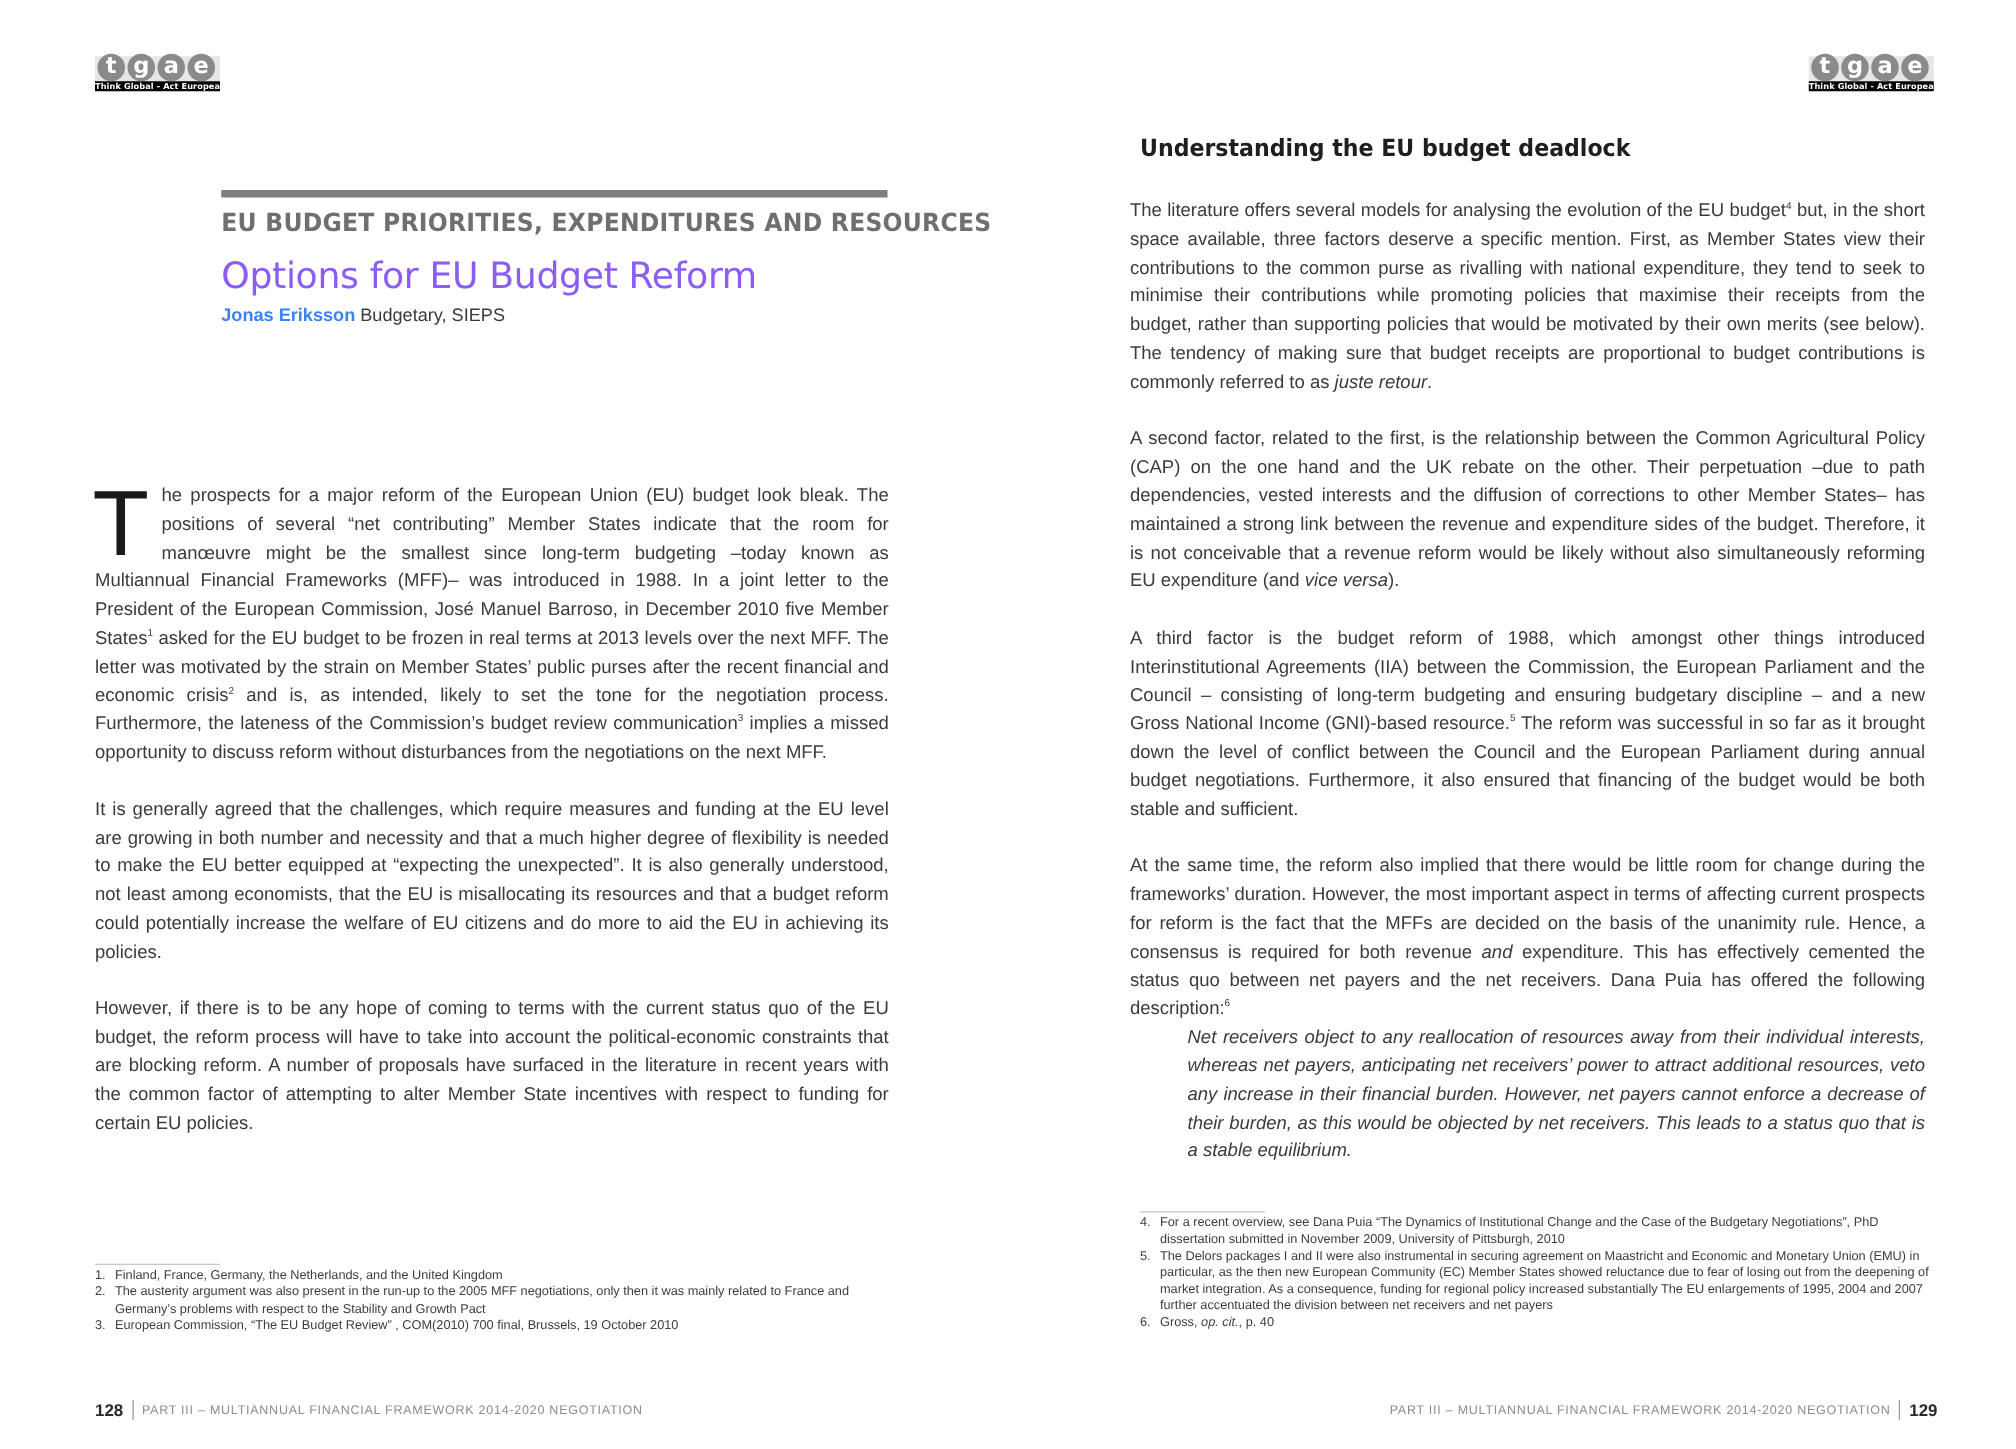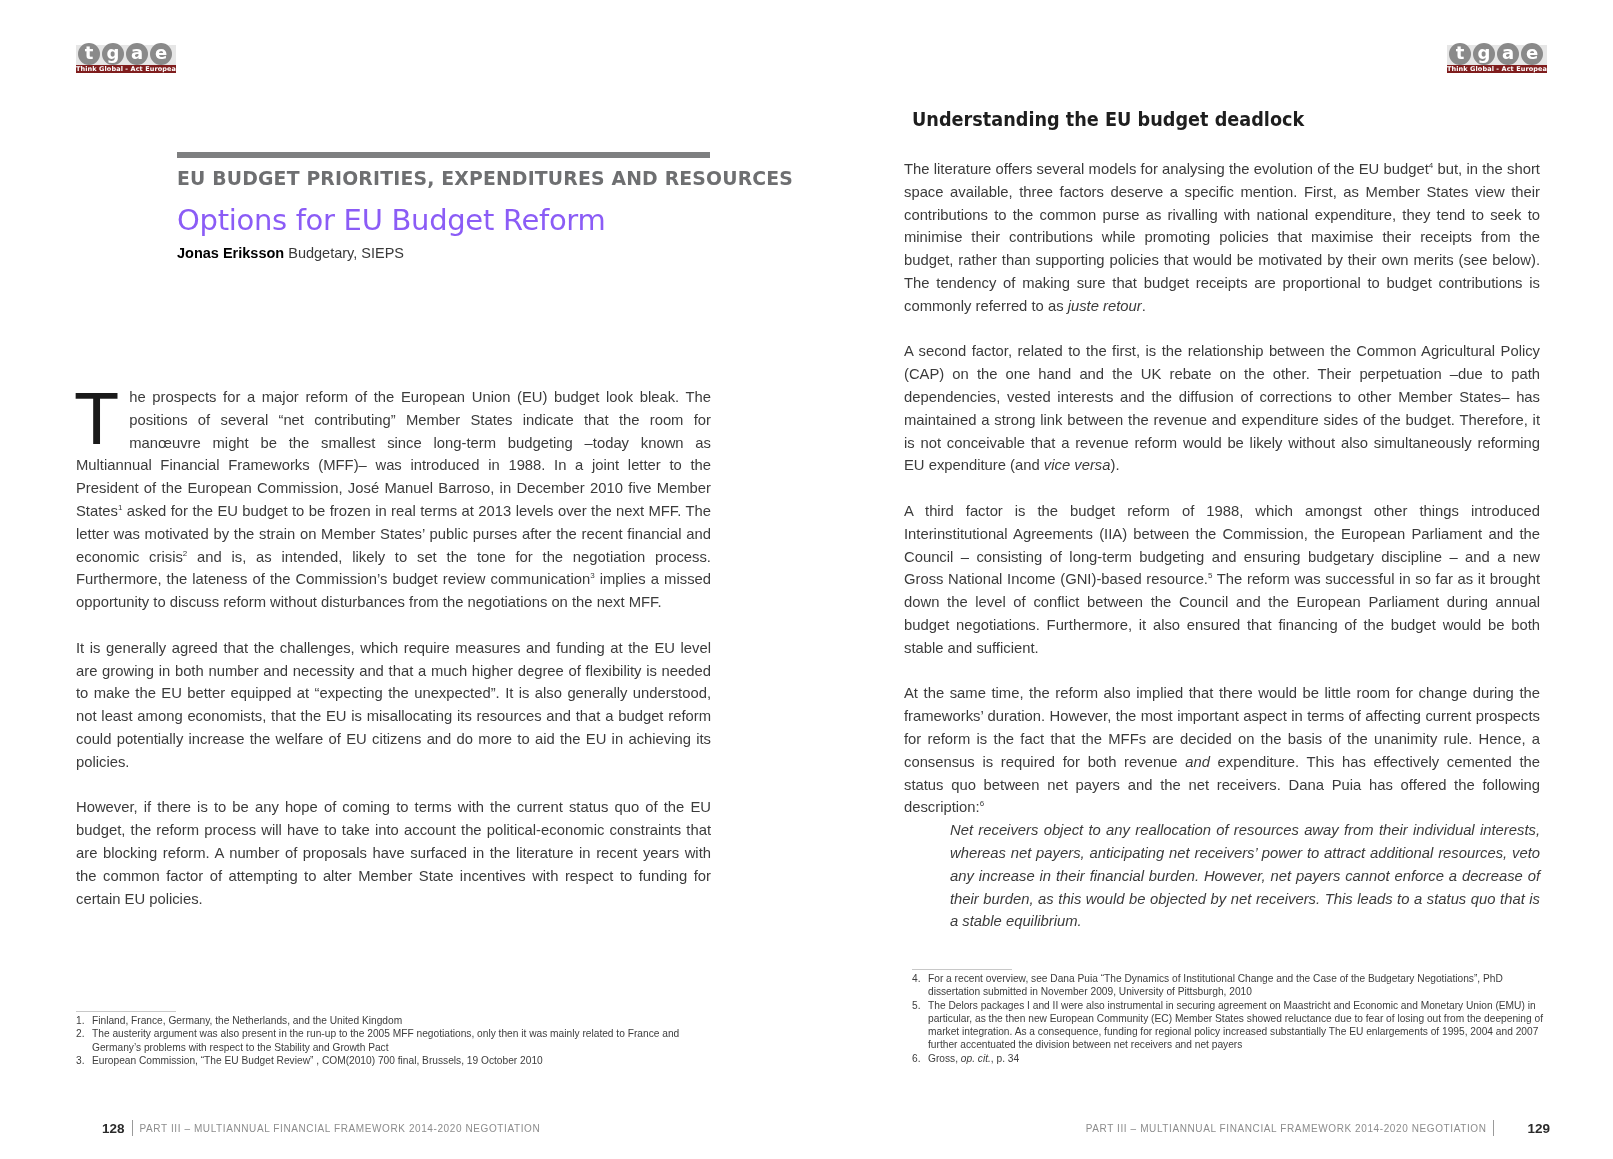--- a/index.html
+++ b/index.html
@@ -9,56 +9,56 @@
   }
   
   .logo { position:absolute; width:100px; height:30px; }
   .logo .circles { display:flex; gap:2px; height:20px; background:#e6e6e6; padding:0 2px; }
   .logo .circ {
     width:22px; height:22px; border-radius:50%; background:#8a8a8a; color:#fff;
     font-family:"DejaVu Sans", sans-serif; font-weight:bold; font-size:18px; line-height:20px;
     text-align:center; margin-top:-2px;
   }
   .logo .tag {
-    background:#7f1d1d; color:#fff; font-size:6.5px; line-height:8px; text-align:center;
+    background:#000000; color:#fff; font-size:6.5px; line-height:8px; text-align:center;
     font-family:"DejaVu Sans", sans-serif; font-weight:bold; letter-spacing:0.1px; white-space:nowrap;
   }
   .rule { position:absolute; left:177px; top:152px; width:533px; height:6px; background:#7e7f80; }
   .section-head {
     position:absolute; left:177px; top:166px; font-size:20px; font-weight:bold; color:#6e6f71;
     letter-spacing:0.2px; white-space:nowrap; font-family:"DejaVu Sans", sans-serif;
     transform:scaleX(0.94); transform-origin:left;
   }
   .article-title {
     position:absolute; left:177px; top:203px; font-size:29px; color:#8b5cf6; white-space:nowrap;
     font-family:"DejaVu Sans", sans-serif; font-weight:normal; letter-spacing:-0.3px;
   }
   .byline { position:absolute; left:177px; top:245px; font-size:14.5px; color:#3a3a3a; white-space:nowrap; }
-  .byline b { color:#000000; }
+  .byline b { color:#3b82f6; }
   .col { position:absolute; font-size:14.8px; line-height:22.8px; text-align:justify; color:#3b3b3b; }
   .col p { margin:0 0 22.8px 0; }
   .left-col { left:76px; top:386px; width:635px; }
   .right-col { left:904px; top:158px; width:636px; }
   .dropcap {
     float:left; font-size:74px; line-height:58px; height:62px; margin:4px 10px 0 -2px;
     font-family:"Liberation Sans", sans-serif; color:#1a1a1a; font-weight:normal;
   }
   sup { font-size:8px; line-height:0; vertical-align:super; }
   .quote { margin:-22.8px 0 0 46px !important; font-style:italic; }
   .right-title {
     position:absolute; left:912px; top:108px; font-size:19px; font-weight:bold; color:#1e1e1e;
     font-family:"DejaVu Sans", sans-serif; white-space:nowrap; transform:scaleX(0.93); transform-origin:left;
   }
   .fn-rule { position:absolute; height:1px; background:#c8c8c8; width:100px; }
   .footnotes { position:absolute; font-size:10.2px; line-height:13.3px; color:#3d3d3d; }
   .footnotes .fn { display:flex; }
   .footnotes .num { width:16px; flex:none; }
   .footnotes .txt { flex:1; }
   .folio { position:absolute; top:1120px; font-size:10px; color:#8c8c8c; letter-spacing:0.6px; white-space:nowrap; display:flex; align-items:center; }
-  .folio .pg { font-size:13.5px; font-weight:bold; color:#2a2a2a; letter-spacing:0;margin-left:26px; }
+  .folio .pg { font-size:13.5px; font-weight:bold; color:#2a2a2a; letter-spacing:0; }
   .folio .bar { width:1px; height:16px; background:#9a9a9a; margin:0 7px; }
   i { font-style:italic;text-align:right; }
 </style>
 </head>
 <body>
 
 <div class="logo" style="left:76px; top:45px;">
   <div class="circles">
     <span class="circ">t</span>
     <span class="circ">g</span>
@@ -131,21 +131,21 @@
   <div class="fn">
       <span class="num">4.</span>
       <span class="txt">For a recent overview, see Dana Puia “The Dynamics of Institutional Change and the Case of the Budgetary Negotiations”, PhD dissertation submitted in November 2009, University of Pittsburgh, 2010</span>
     </div>
   <div class="fn">
       <span class="num">5.</span>
       <span class="txt">The Delors packages I and II were also instrumental in securing agreement on Maastricht and Economic and Monetary Union (EMU) in particular, as the then new European Community (EC) Member States showed reluctance due to fear of losing out from the deepening of market integration. As a consequence, funding for regional policy increased substantially The EU enlargements of 1995, 2004 and 2007 further accentuated the division between net receivers and net payers</span>
     </div>
   <div class="fn">
       <span class="num">6.</span>
-      <span class="txt"><span>Gross, </span><i>op. cit.</i><span>, p. 34</span></span>
+      <span class="txt"><span>Gross, </span><i>op. cit.</i><span>, p. 40</span></span>
     </div>
 </div>
 
 <div class="folio" style="right:63px;">
   <span>PART III – MULTIANNUAL FINANCIAL FRAMEWORK 2014-2020 NEGOTIATION</span>
   <span class="bar"></span>
   <span class="pg">129</span>
 </div>
 
 </body></html>

